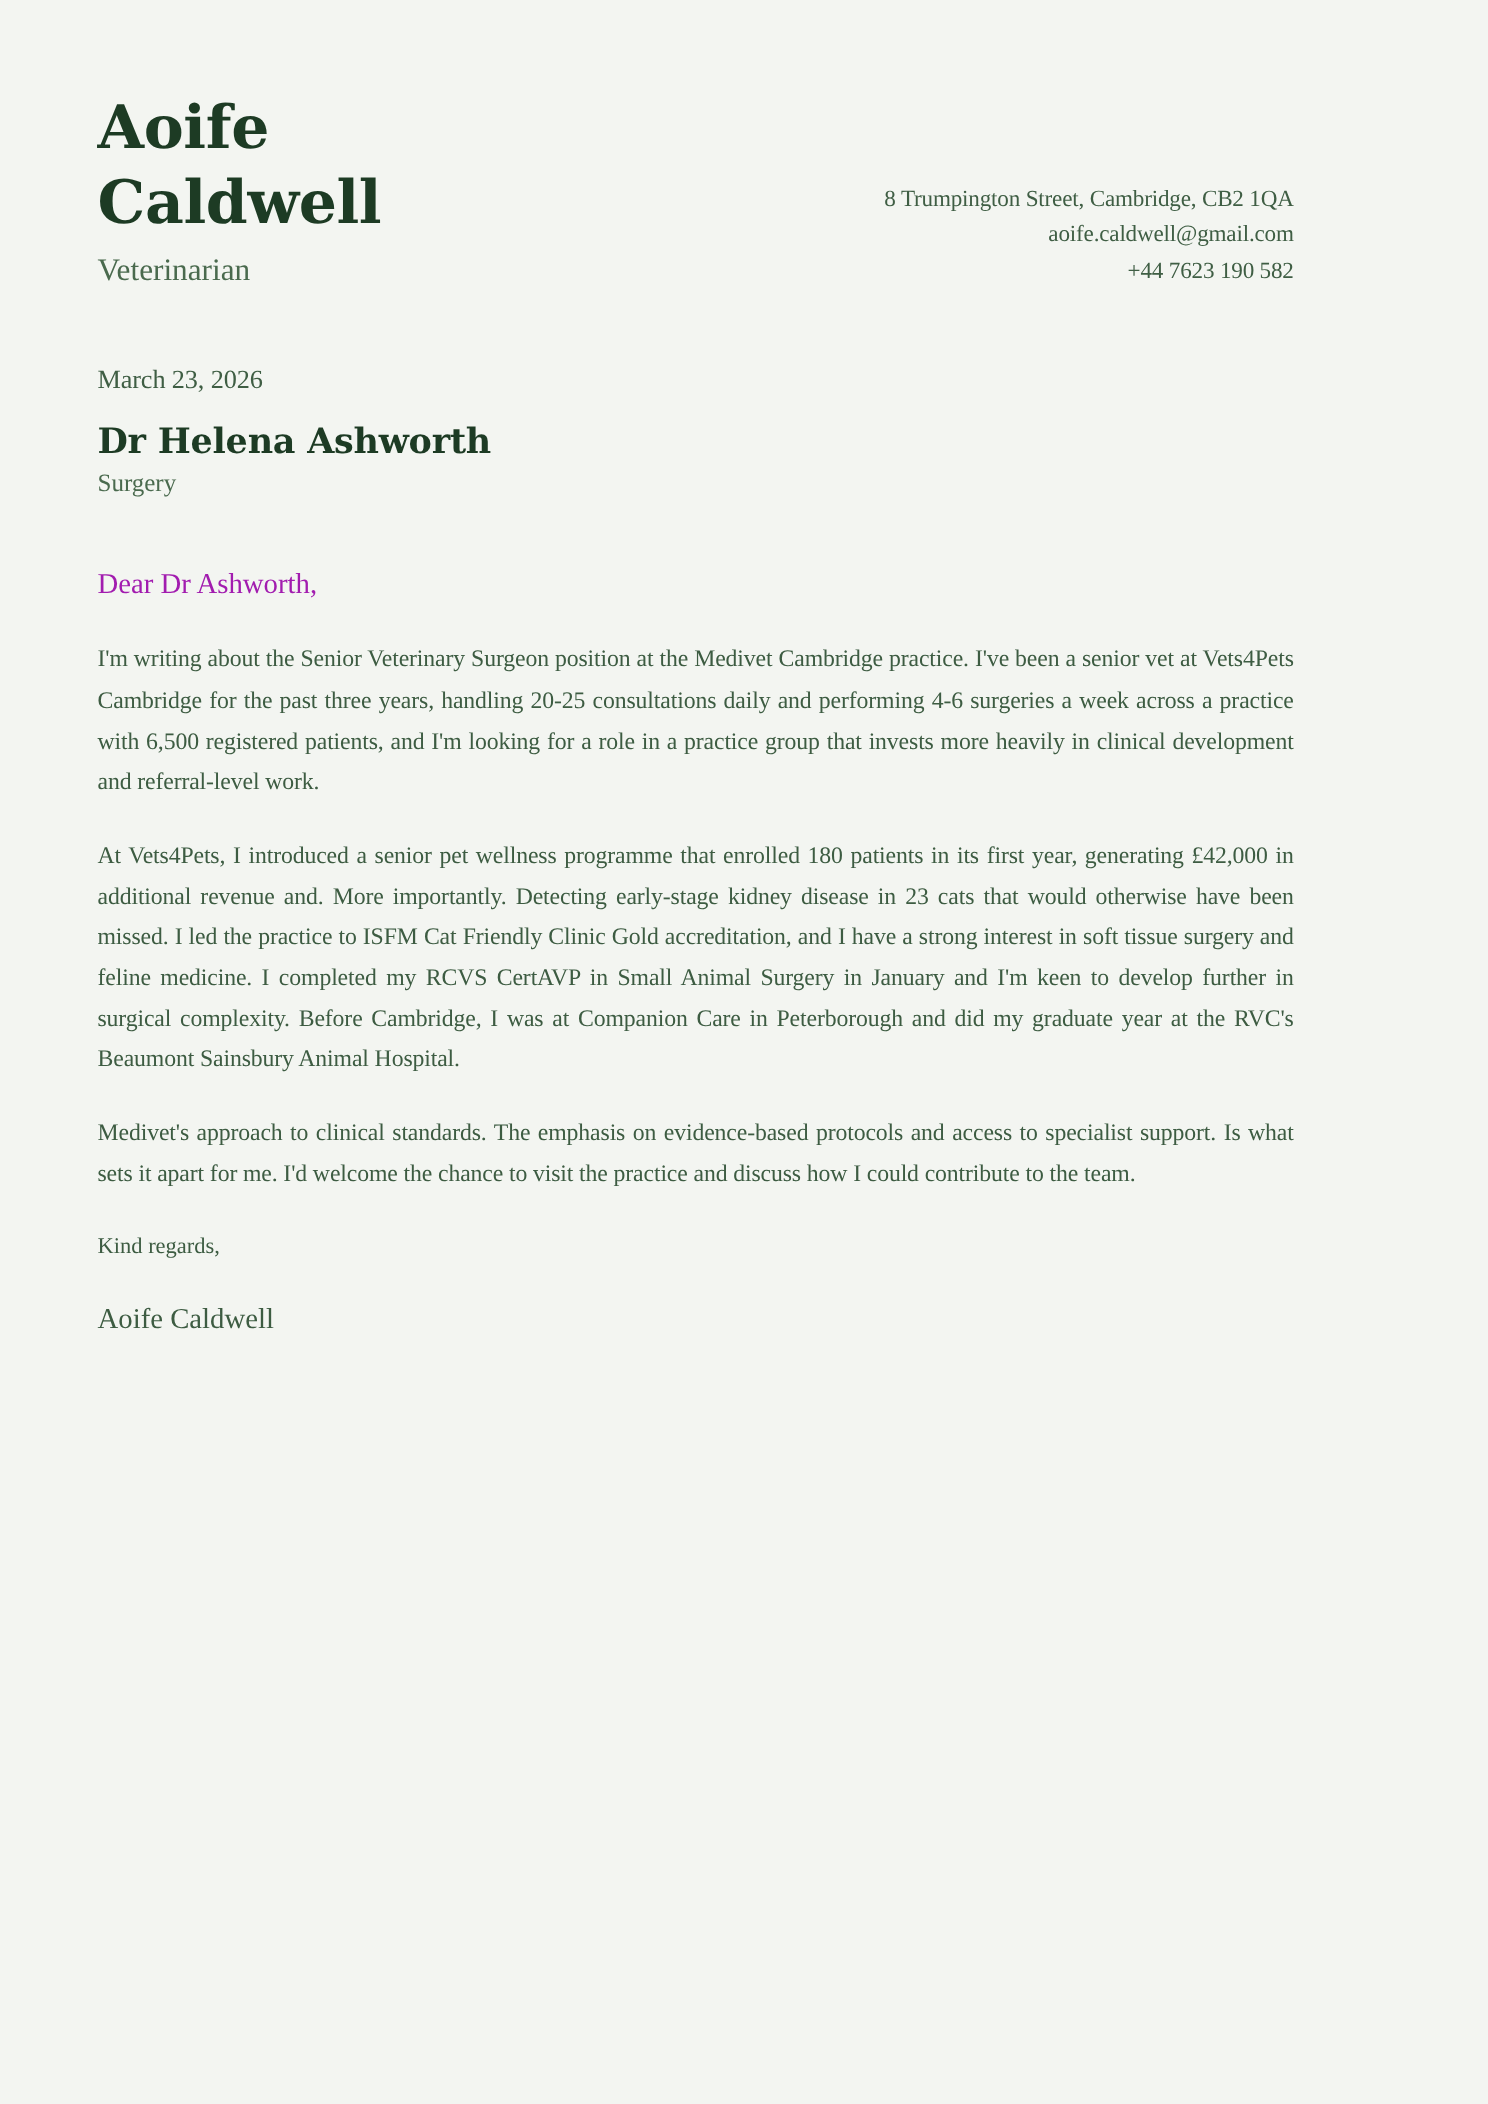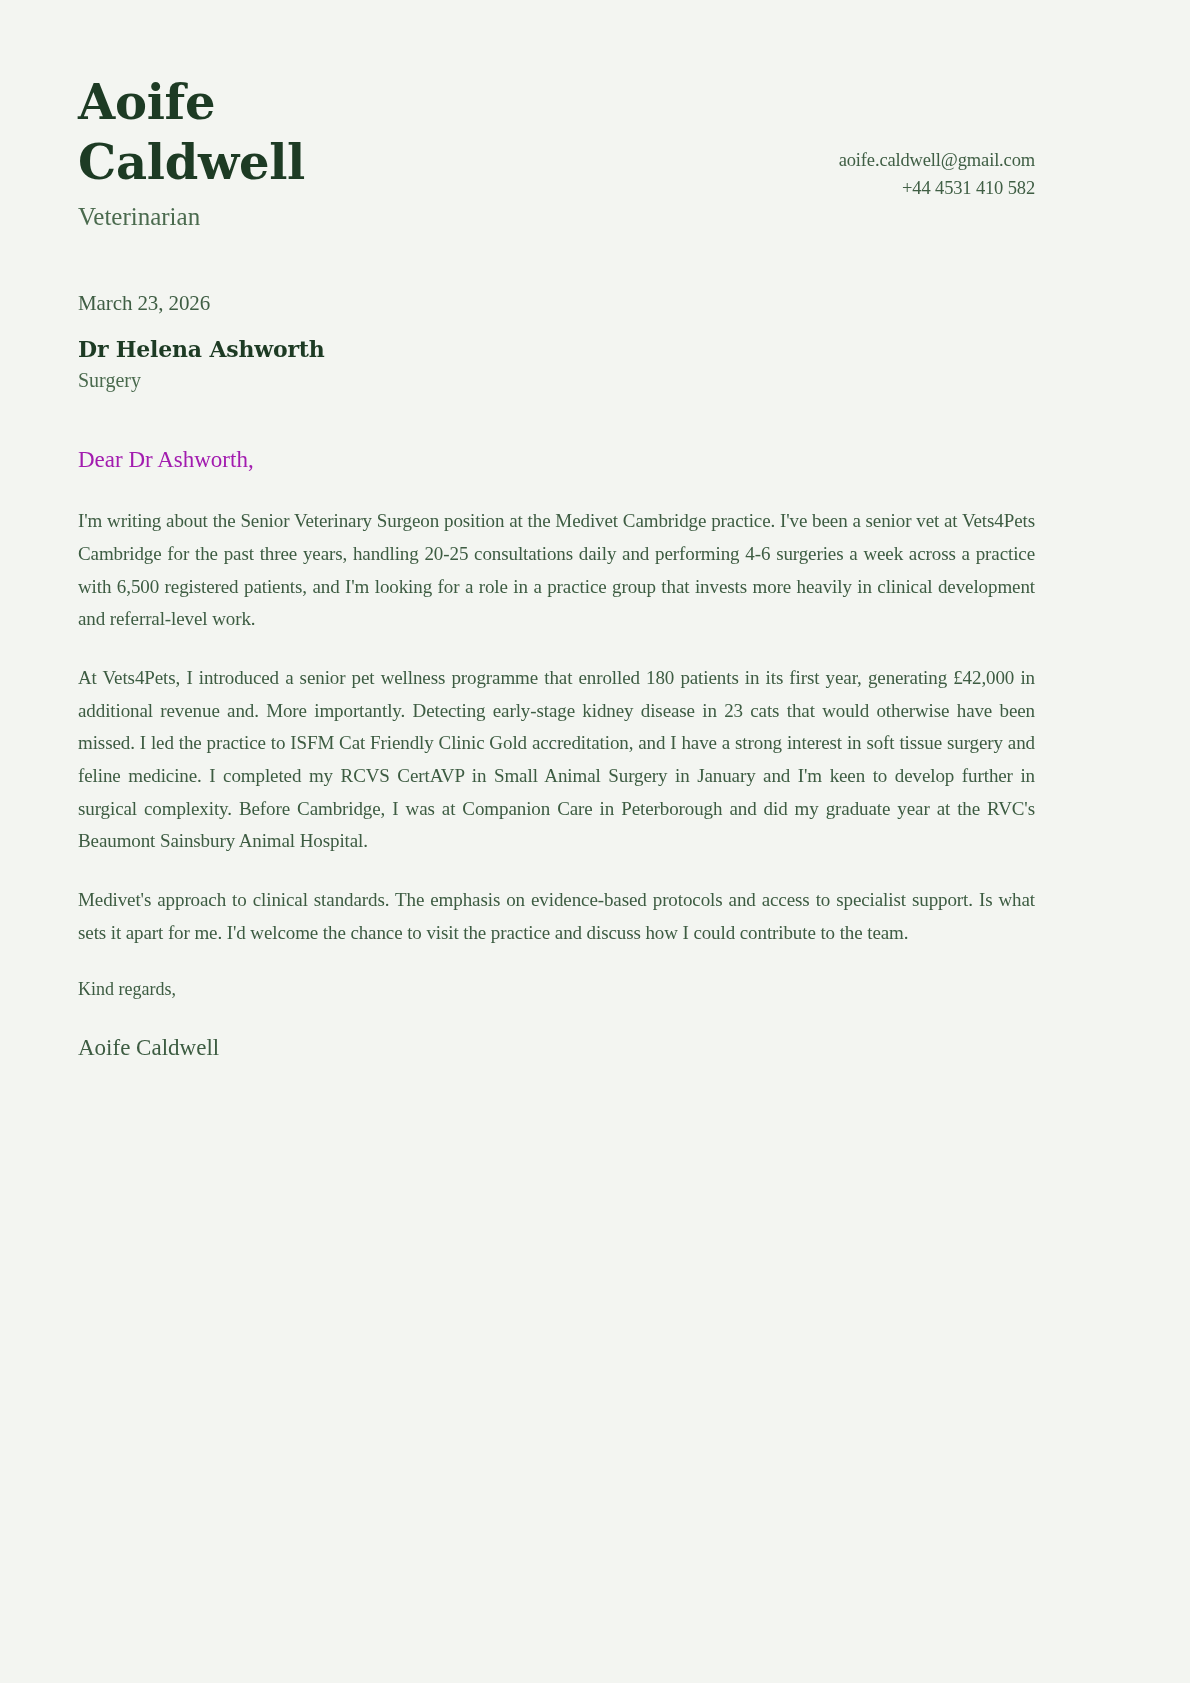--- a/index.html
+++ b/index.html
@@ -61,21 +61,21 @@
   .meta { margin-bottom: 50px; }
   .date {
     font-size: 21px;
     color: #3f5e44;
     margin-bottom: 20px;
     letter-spacing: -0.1px;
   }
   .recipient-name {
     font-family: "DejaVu Serif", "Liberation Serif", serif;
     font-weight: 700;
-    font-size: 22px;
+    font-size: 28px;
     color: #1d3b24;
     letter-spacing: -0.2px;
     margin-bottom: 7px;
   }
   .recipient-org {
     font-size: 20px;
     color: #4a6a4e;
   }
 
   
@@ -109,22 +109,23 @@
 <body>
 
 <div class="page">
 
   <div class="header">
     <div class="identity">
       <h1 class="name">Aoife Caldwell</h1>
       <div class="role">Veterinarian</div>
     </div>
     <div class="contact">
+      <div>8 Trumpington Street, Cambridge, CB2 1QA</div>
       <div>aoife.caldwell@gmail.com</div>
-      <div>+44 4531 410 582</div>
+      <div>+44 7623 190 582</div>
     </div>
   </div>
 
   <div class="meta">
     <div class="date">March 23, 2026</div>
     <div class="recipient-name">Dr Helena Ashworth</div>
     <div class="recipient-org">Surgery</div>
   </div>
 
   <div class="body">

